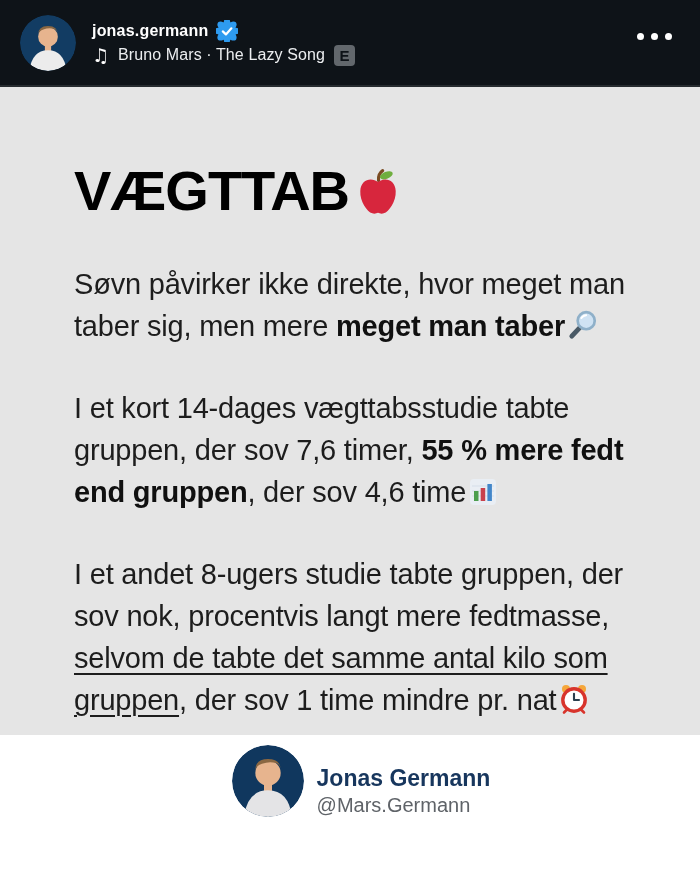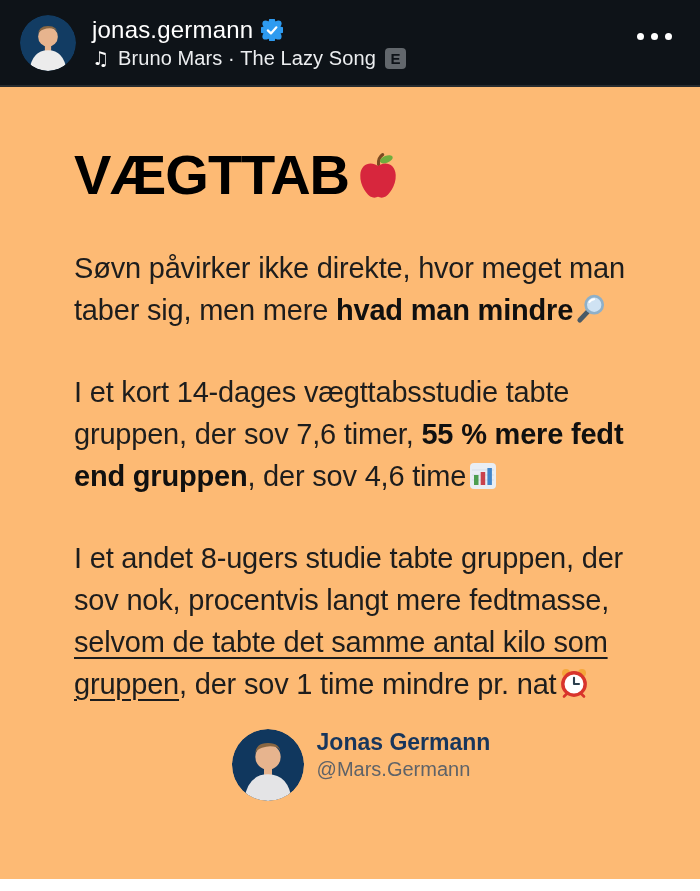--- a/index.html
+++ b/index.html
@@ -10,55 +10,55 @@
   }
   
   .story-header{
     height:87px;background:#0e1318;display:flex;align-items:center;
     padding:0 26px 0 20px;box-sizing:border-box;
     border-bottom:2px solid rgba(255,255,255,0.10);
   }
   .hdr-avatar{width:56px;height:56px;border-radius:50%;flex:0 0 auto;cursor:pointer;}
   .hdr-info{margin-left:16px;display:flex;flex-direction:column;gap:3px;min-width:0;}
   .hdr-row1{display:flex;align-items:center;gap:8px;}
-  .hdr-username{color:#ffffff;font-size:24px;font-weight:400;letter-spacing:.2px;cursor:pointer;}
+  .hdr-username{color:#ffffff;font-size:16px;font-weight:700;letter-spacing:.2px;cursor:pointer;}
   .verified{width:22px;height:22px;flex:0 0 auto;}
   .hdr-row2{display:flex;align-items:center;gap:9px;cursor:pointer;}
   .note-glyph{color:#ffffff;font-size:19px;font-family:"DejaVu Sans",sans-serif;line-height:1;}
-  .hdr-music{color:#eceef0;font-size:20px;letter-spacing:.1px;white-space:nowrap;}
+  .hdr-music{color:#eceef0;font-size:16px;letter-spacing:.1px;white-space:nowrap;}
   .explicit-badge{
     width:21px;height:21px;border-radius:4px;background:#62676c;color:#0e1318;
     font-size:15px;font-weight:700;display:flex;align-items:center;justify-content:center;
     flex:0 0 auto;
   }
   .menu-dots{margin-left:auto;display:flex;gap:7px;transform:translateY(-6px);cursor:pointer;padding:6px 2px;}
   .menu-dots i{width:7px;height:7px;border-radius:50%;background:#ffffff;display:block;}
   
   .card{
-    background:#fdba74;height:792px;box-sizing:border-box;
-    padding:58px 52px 0 74px;
+    background:#e5e5e5;height:648px;box-sizing:border-box;
+    padding:74px 52px 0 74px;
   }
   .post-title{
     margin:0 0 42px 0;font-size:56px;line-height:60px;font-weight:800;
     letter-spacing:-1px;color:#000000;
   }
   .post-title .emoji-apple{vertical-align:-7px;margin-left:4px;}
   .card p{
     margin:0 0 40px 0;font-size:29px;line-height:42px;color:#1d1d1d;
     letter-spacing:-0.2px;max-width:566px;
   }
   .card p.last{margin-bottom:24px;}
   .card strong{font-weight:700;color:#101010;}
   .u{
     text-decoration:underline;text-decoration-thickness:2px;text-underline-offset:5px;
     text-decoration-color:#1d1d1d;
   }
   .inline-emoji{vertical-align:-5px;margin-left:2px;}
   
-  .wm{display:flex;align-items:flex-start;justify-content:center;gap:13px;}
+  .wm{display:flex;align-items:flex-end;justify-content:center;gap:13px;}
   .wm-avatar{width:72px;height:72px;border-radius:50%;flex:0 0 auto;}
   .wm-name{font-size:23px;font-weight:700;color:#17365d;line-height:1.2;}
   .wm-handle{font-size:20px;color:#5f6368;line-height:1.2;}
 </style>
 </head>
 <body>
 
 <header class="story-header">
   <svg class="hdr-avatar" viewBox="0 0 54 54">
     <defs>
@@ -108,21 +108,21 @@
 </header>
 
 <main class="card">
 
   <h1 class="post-title"><span>VÆGTTAB</span><svg class="emoji-apple" width="50" height="50" viewBox="0 0 48 48">
       <path d="M24.5 13 Q24 6.5 28.5 3.5" stroke="#7a4b22" stroke-width="3" fill="none" stroke-linecap="round"></path>
       <ellipse cx="32" cy="8" rx="6.5" ry="3.4" fill="#6fae3e" transform="rotate(-22 32 8)"></ellipse>
       <path d="M24 14.5 C18 9.5 7.5 11.5 7 23 C6.5 33 13.5 43 18.5 44.5 C21.5 45.4 22.5 44 24 44 C25.5 44 26.5 45.4 29.5 44.5 C34.5 43 41.5 33 41 23 C40.5 11.5 30 9.5 24 14.5 Z" fill="#d7263d"></path>
     </svg></h1>
 
-  <p><span>Søvn påvirker ikke direkte, hvor meget man taber sig, men mere </span><strong>hvad man mindre</strong><svg class="inline-emoji" width="32" height="32" viewBox="0 0 30 30">
+  <p><span>Søvn påvirker ikke direkte, hvor meget man taber sig, men mere </span><strong>meget man taber</strong><svg class="inline-emoji" width="32" height="32" viewBox="0 0 30 30">
       <line x1="12" y1="17.5" x2="4.5" y2="25.5" stroke="#4a5a66" stroke-width="4.5" stroke-linecap="round"></line>
       <circle cx="18" cy="11" r="8" fill="#cfe2f3" stroke="#8fb0c9" stroke-width="2.5"></circle>
       <path d="M13.5 8.5 Q15 6 18 5.8" stroke="#ffffff" stroke-width="1.8" fill="none" stroke-linecap="round"></path>
     </svg></p>
 
   <p><span>I et kort 14-dages vægttabsstudie tabte gruppen, der sov 7,6 timer, </span><strong>55 % mere fedt end gruppen</strong><span>, der sov 4,6 time</span><svg class="inline-emoji" width="30" height="30" viewBox="0 0 30 30">
       <rect x="2" y="2" width="26" height="26" rx="4" fill="#e9eef4"></rect>
       <g stroke="#d5dee9" stroke-width="1">
         <line x1="4" y1="9" x2="26" y2="9"></line>
           <line x1="4" y1="14" x2="26" y2="14"></line>

